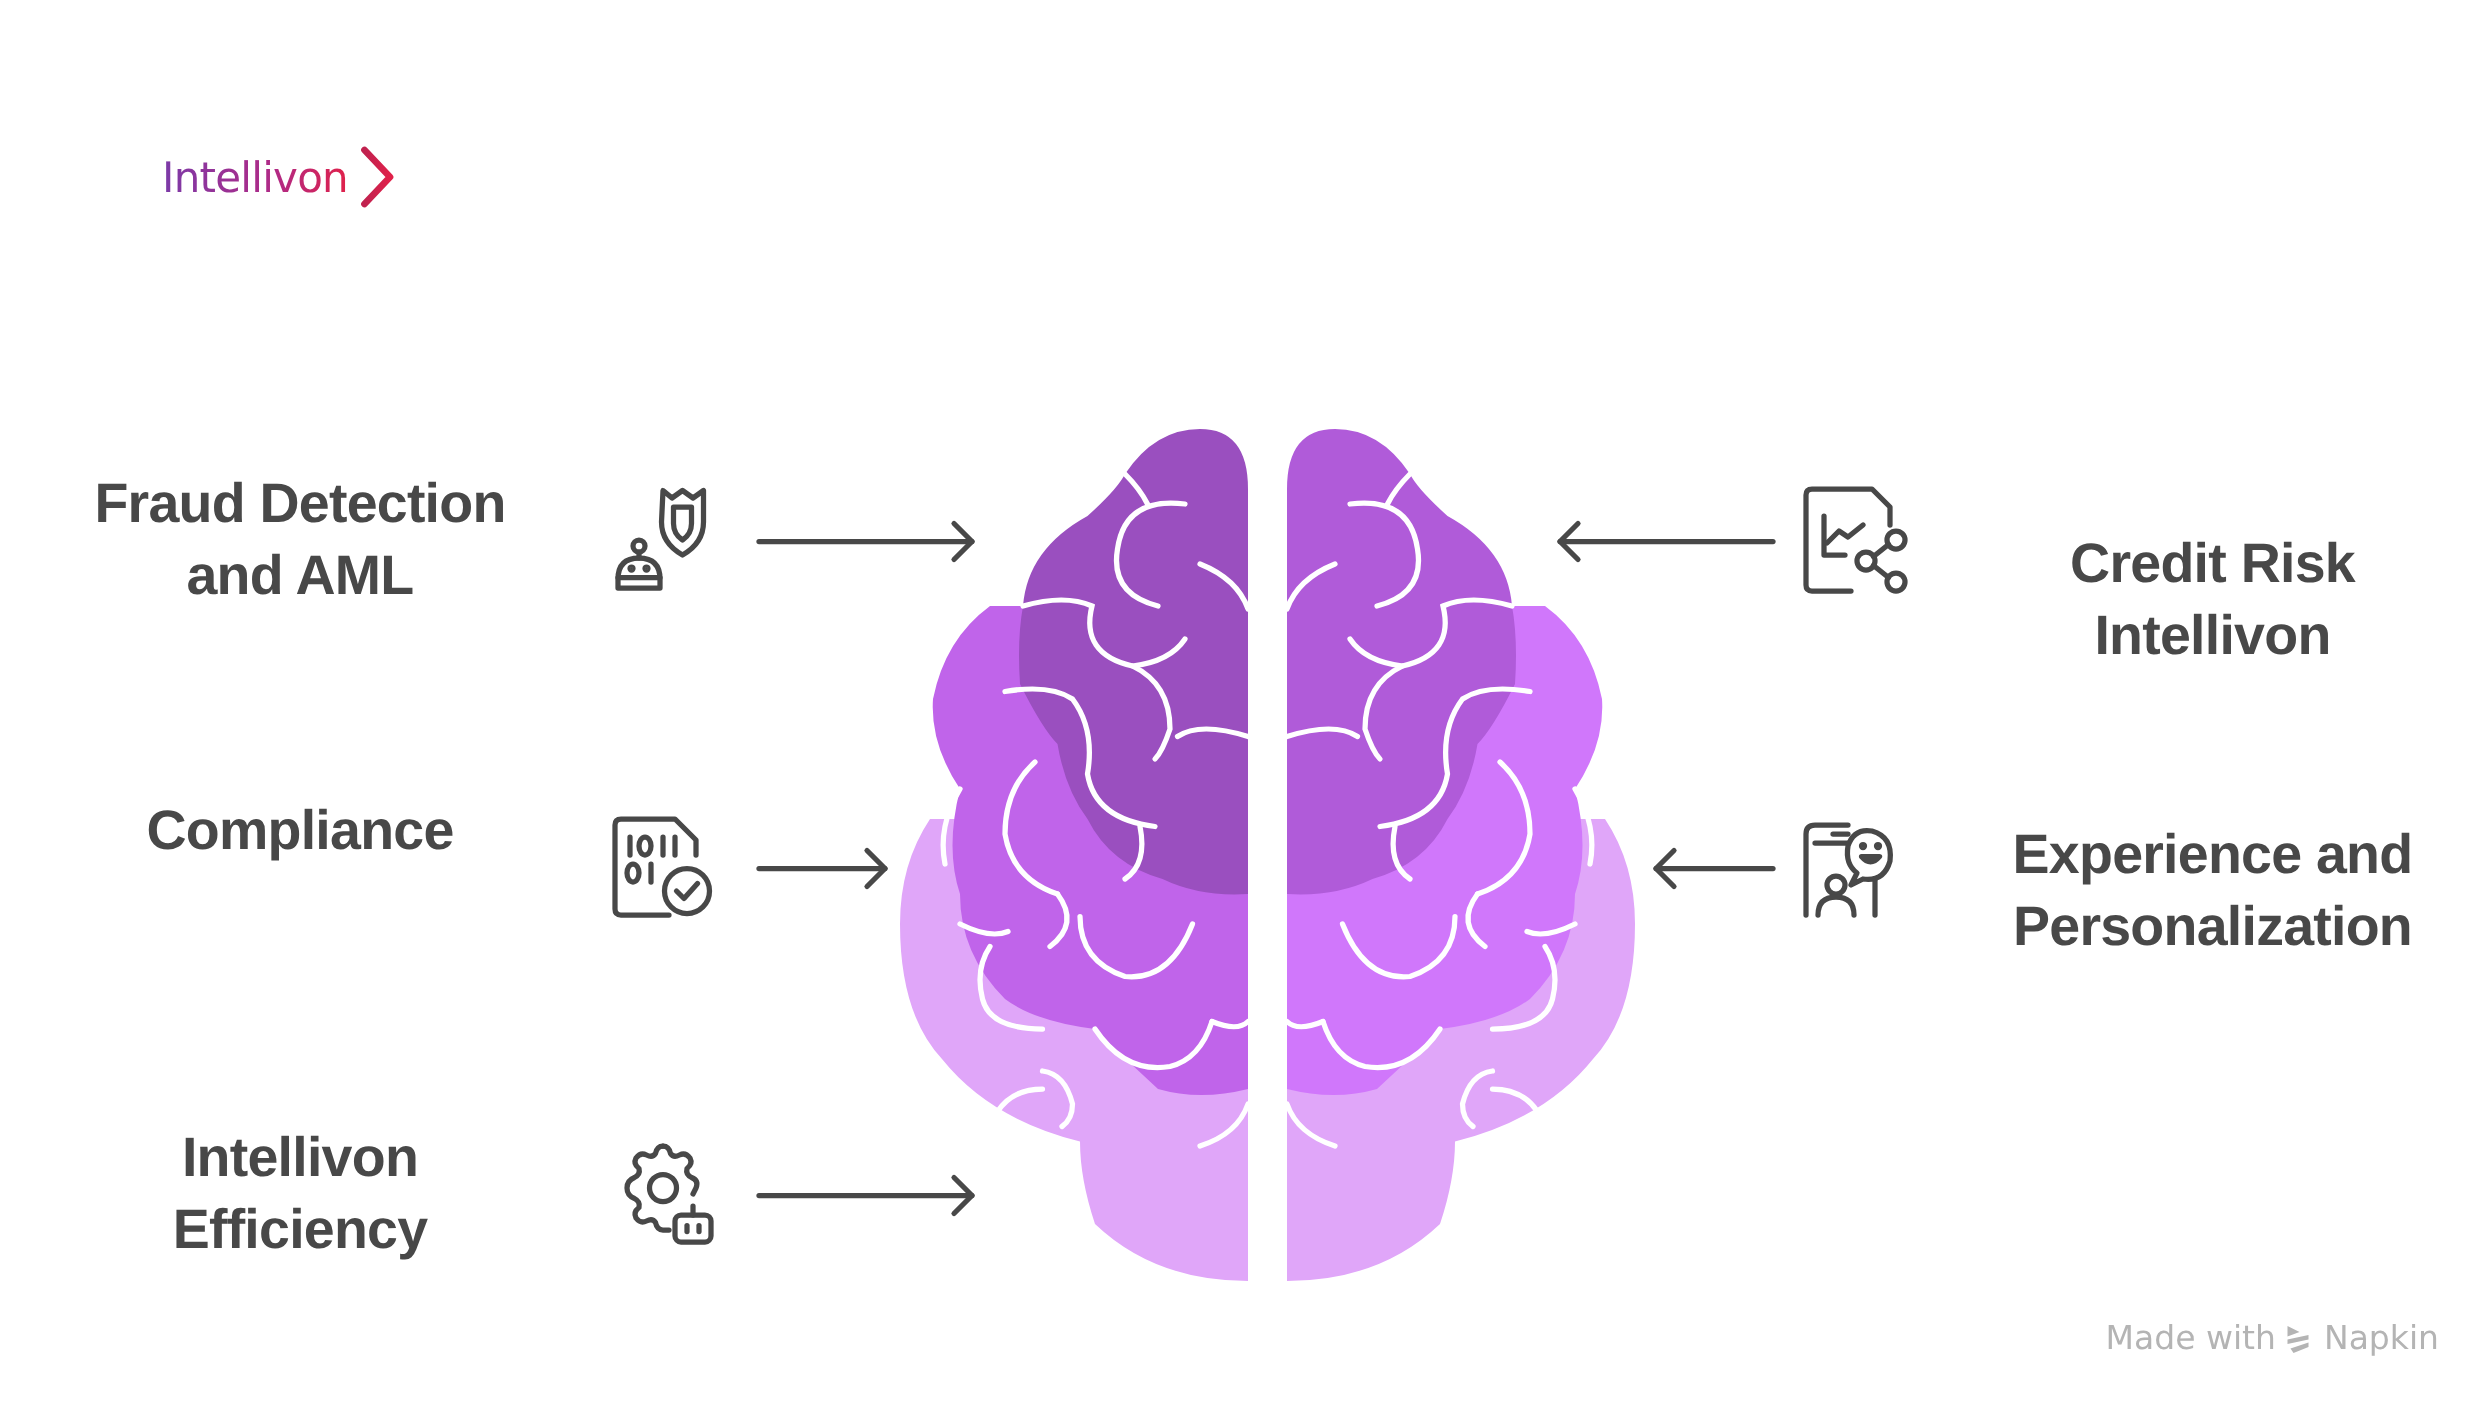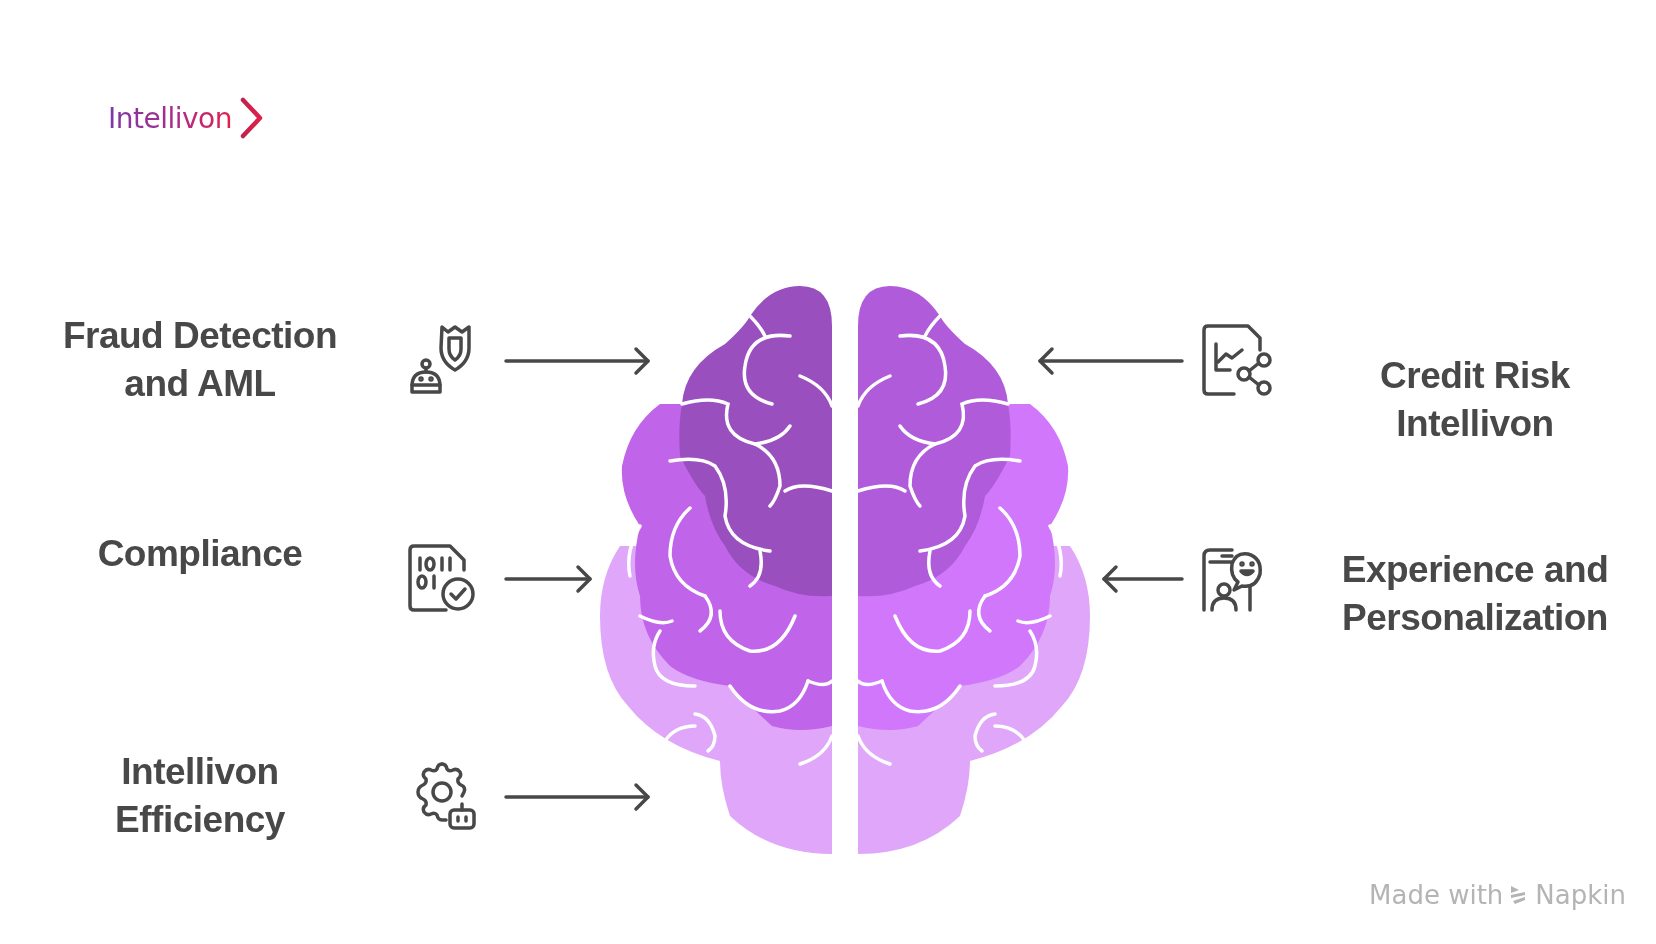--- a/index.html
+++ b/index.html
@@ -6,21 +6,21 @@
   body { width:1656px; height:944px; position:relative; overflow:hidden; font-family:"Liberation Sans", sans-serif; }
   .logo { position:absolute; left:108px; top:96px; font-size:28px; font-family:"DejaVu Sans", sans-serif; letter-spacing:-0.5px; display:flex; align-items:center; }
   .logo-text { background:linear-gradient(90deg,#7b3aa8 0%,#b02a86 60%,#e0214a 100%); -webkit-background-clip:text; background-clip:text; color:transparent; }
   .logo-chev { margin-left:6px; }
   .label { position:absolute; font-weight:bold; color:#484848; font-size:37px; line-height:48px; letter-spacing:-0.5px; }
   .label.left { text-align:center; width:360px; }
   .label.right { text-align:center; width:340px;margin-top:40px; }
   .icon { position:absolute; width:76px; height:76px; }
   .arrow { position:absolute; height:30px; }
   .brain { position:absolute; left:600px; top:286px; width:490px; height:568px; }
-  .napkin { position:absolute; right:30px; top:880px; display:flex; align-items:center; gap:6px; color:#b4b4b4; font-size:26px; font-family:"DejaVu Sans", sans-serif; }
+  .napkin { position:absolute; right:30px; top:880px; display:flex; align-items:center; gap:6px; color:#b4b4b4; font-size:22px; font-family:"DejaVu Sans", sans-serif; }
 </style>
 </head>
 <body>
 
 <div class="logo">
   <span class="logo-text">Intellivon</span>
   <svg class="logo-chev" width="26" height="44" viewBox="0 0 26 44">
     <defs>
         <linearGradient id="cg" x1="0" x2="1">
           <stop offset="0" stop-color="#c0224f"></stop>

